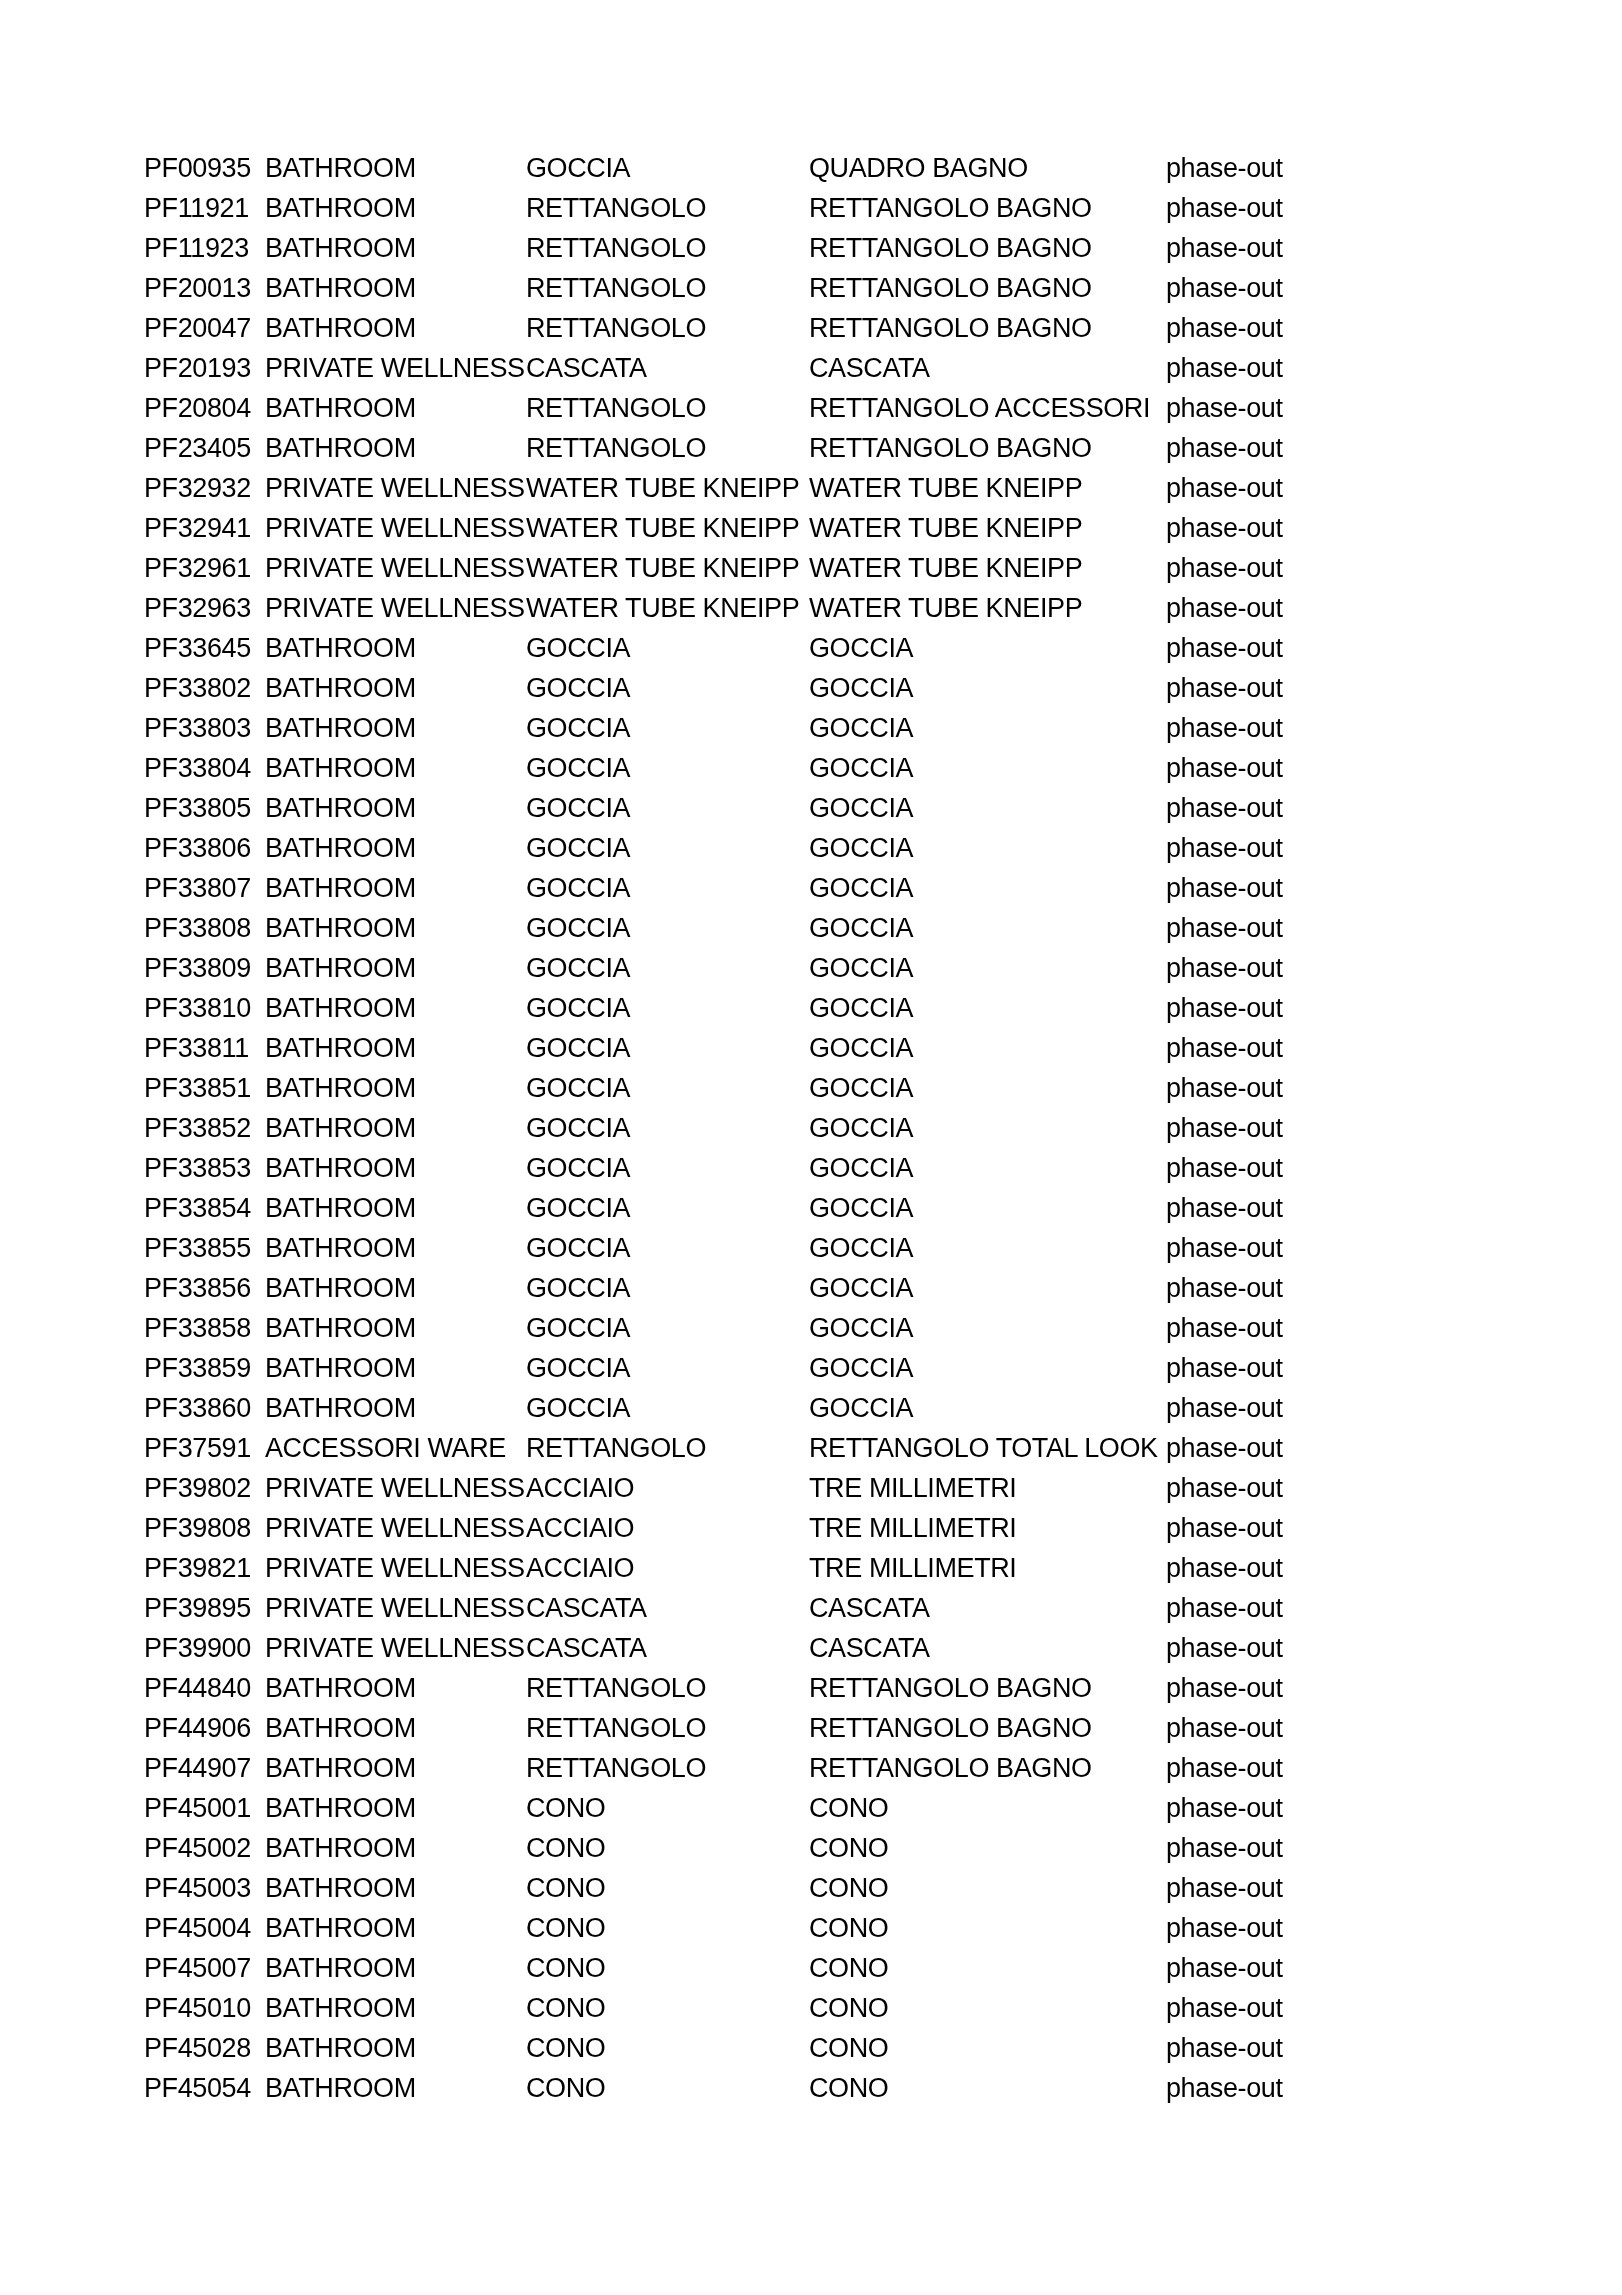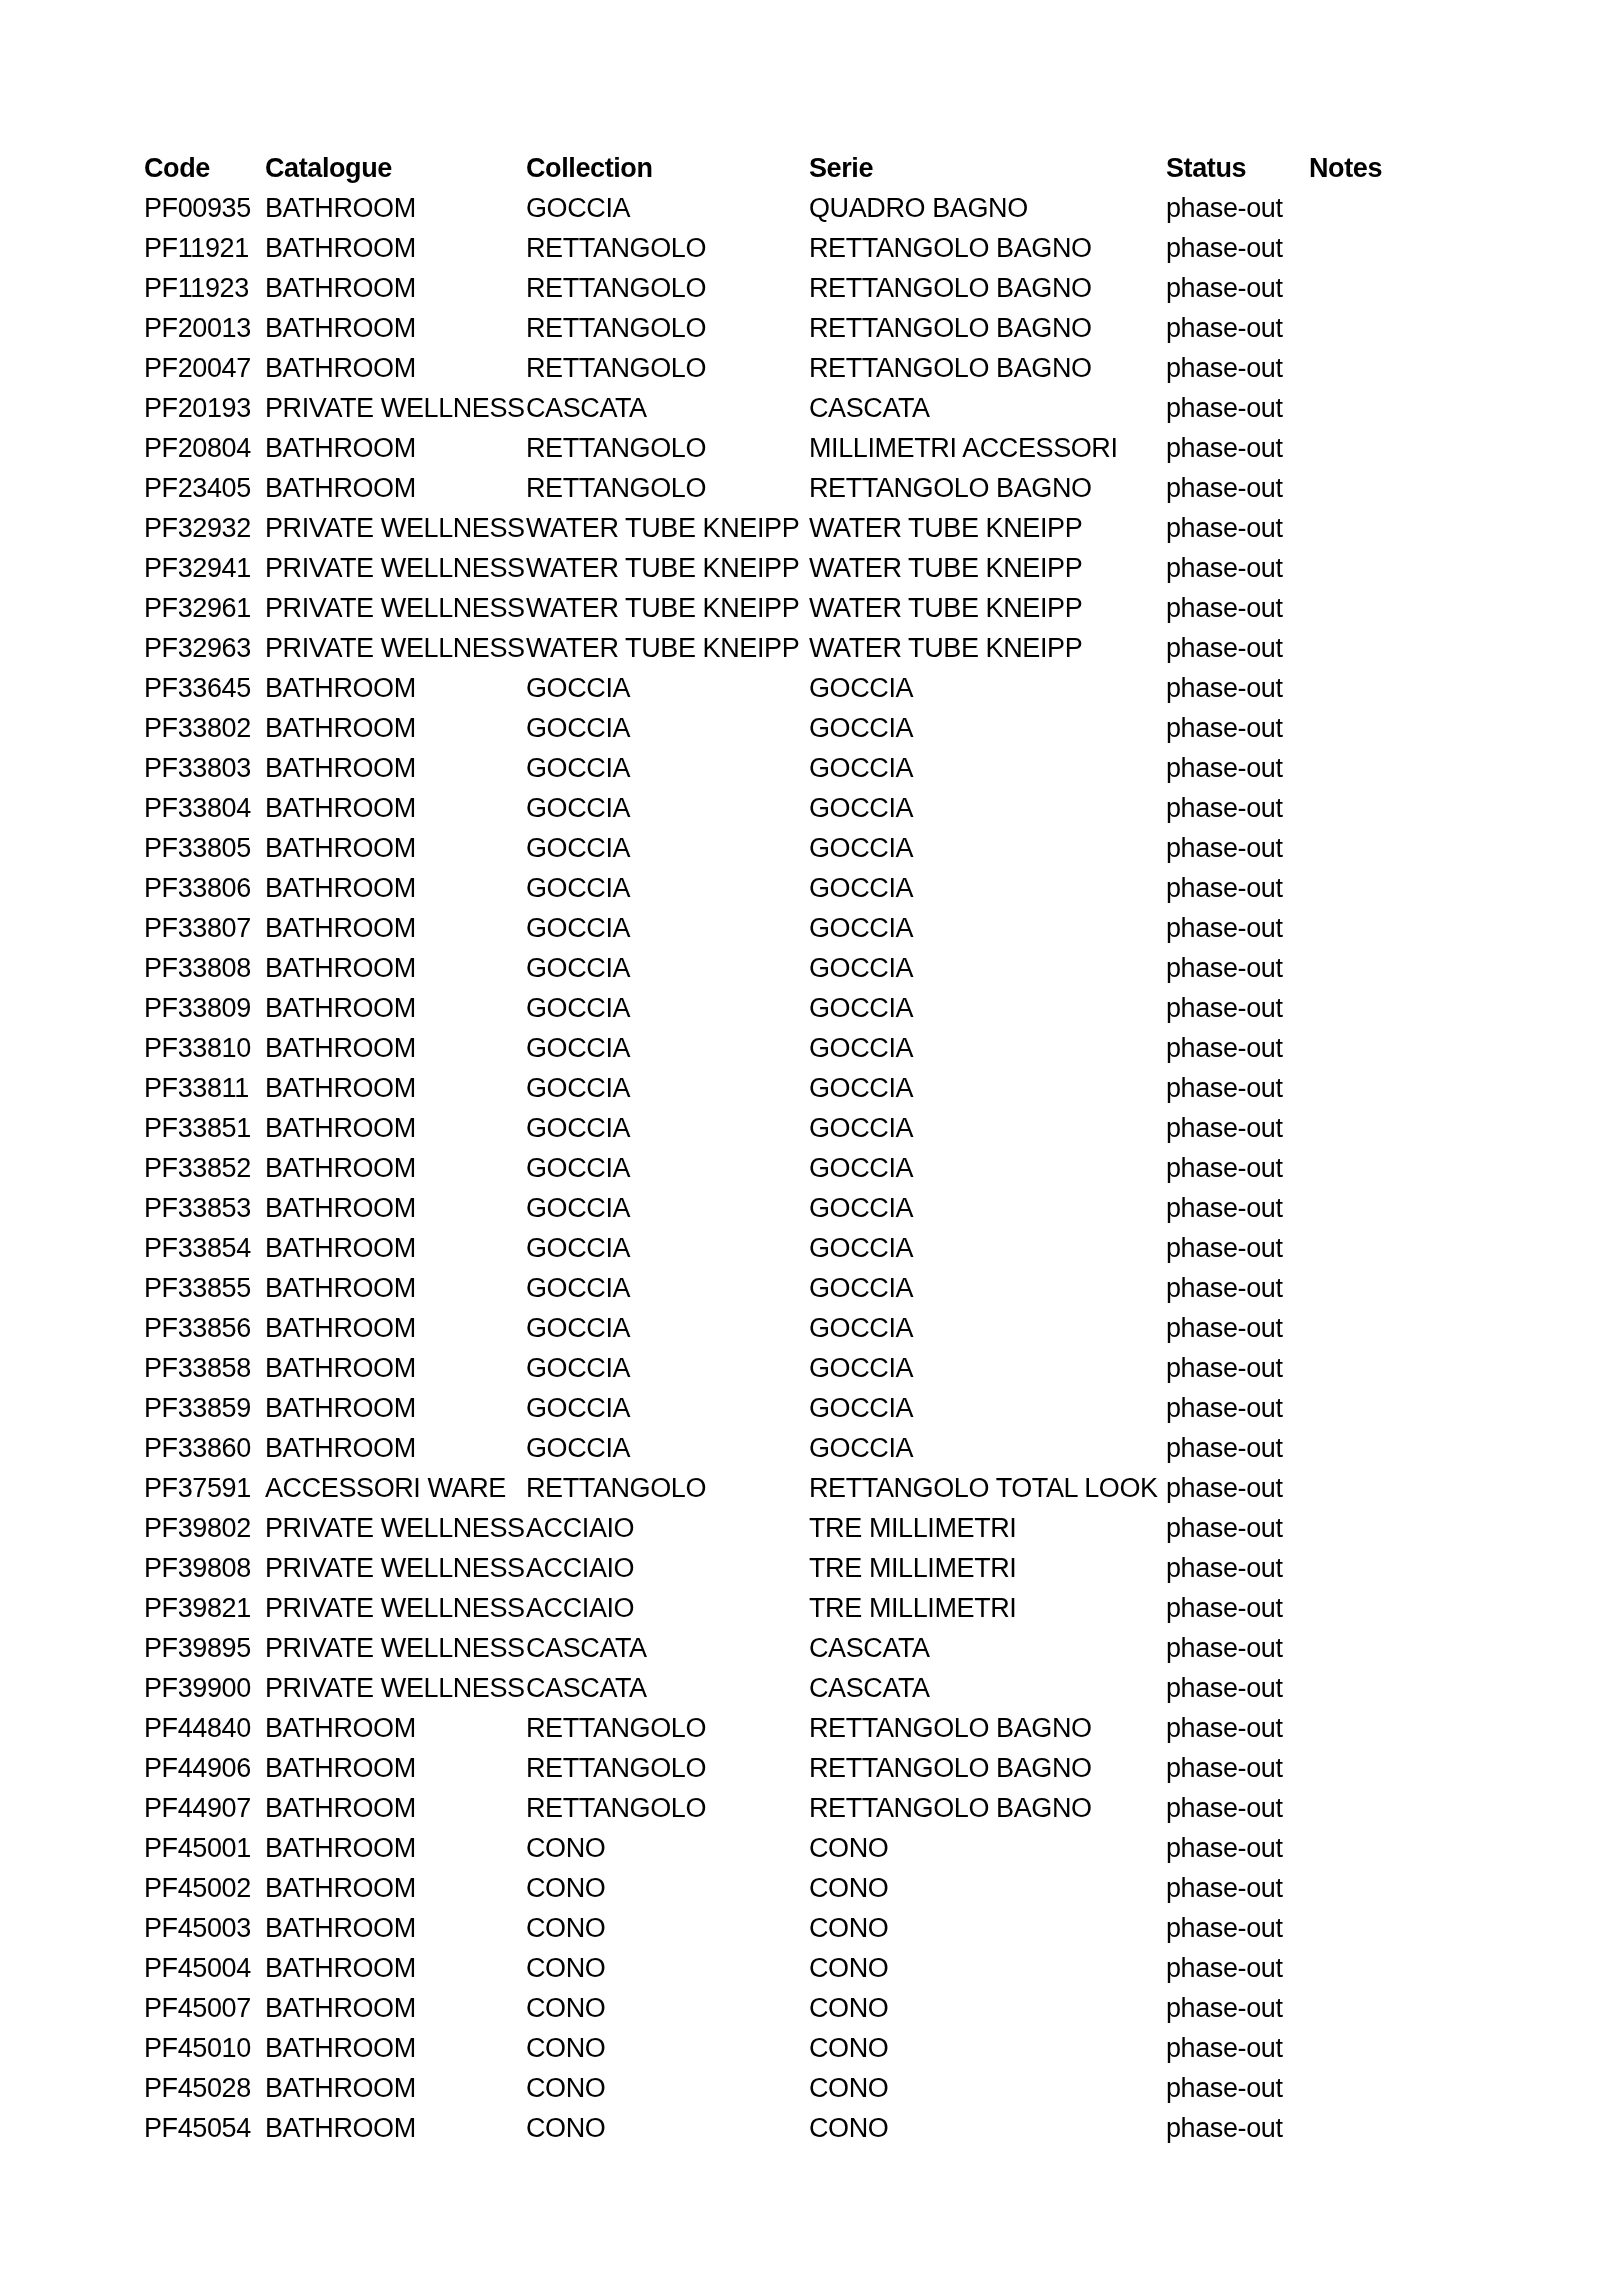--- a/index.html
+++ b/index.html
@@ -35,28 +35,20 @@
   .cell.catalogue  { width: 261px; }
   .cell.collection { width: 283px; }
   .cell.serie      { width: 357px; }
   .cell.status     { width: 143px; }
   .cell.notes      { width: 195px; }
 </style>
 </head>
 <body>
 
 <div class="sheet">
-  <div class="row header">
-    <span class="cell code">Code</span>
-    <span class="cell catalogue">Catalogue</span>
-    <span class="cell collection">Collection</span>
-    <span class="cell serie">Serie</span>
-    <span class="cell status">Status</span>
-    <span class="cell notes">Notes</span>
-  </div>
   <div id="table-body">
       <div class="row">
         <span class="cell code">PF00935</span>
         <span class="cell catalogue">BATHROOM</span>
         <span class="cell collection">GOCCIA</span>
         <span class="cell serie">QUADRO BAGNO</span>
         <span class="cell status">phase-out</span>
         <span class="cell notes"></span>
       </div>
       <div class="row">
@@ -96,21 +88,21 @@
         <span class="cell catalogue">PRIVATE WELLNESS</span>
         <span class="cell collection">CASCATA</span>
         <span class="cell serie">CASCATA</span>
         <span class="cell status">phase-out</span>
         <span class="cell notes"></span>
       </div>
       <div class="row">
         <span class="cell code">PF20804</span>
         <span class="cell catalogue">BATHROOM</span>
         <span class="cell collection">RETTANGOLO</span>
-        <span class="cell serie">MILLIMETRI ACCESSORI</span>
+        <span class="cell serie">RETTANGOLO ACCESSORI</span>
         <span class="cell status">phase-out</span>
         <span class="cell notes"></span>
       </div>
       <div class="row">
         <span class="cell code">PF23405</span>
         <span class="cell catalogue">BATHROOM</span>
         <span class="cell collection">RETTANGOLO</span>
         <span class="cell serie">RETTANGOLO BAGNO</span>
         <span class="cell status">phase-out</span>
         <span class="cell notes"></span>

